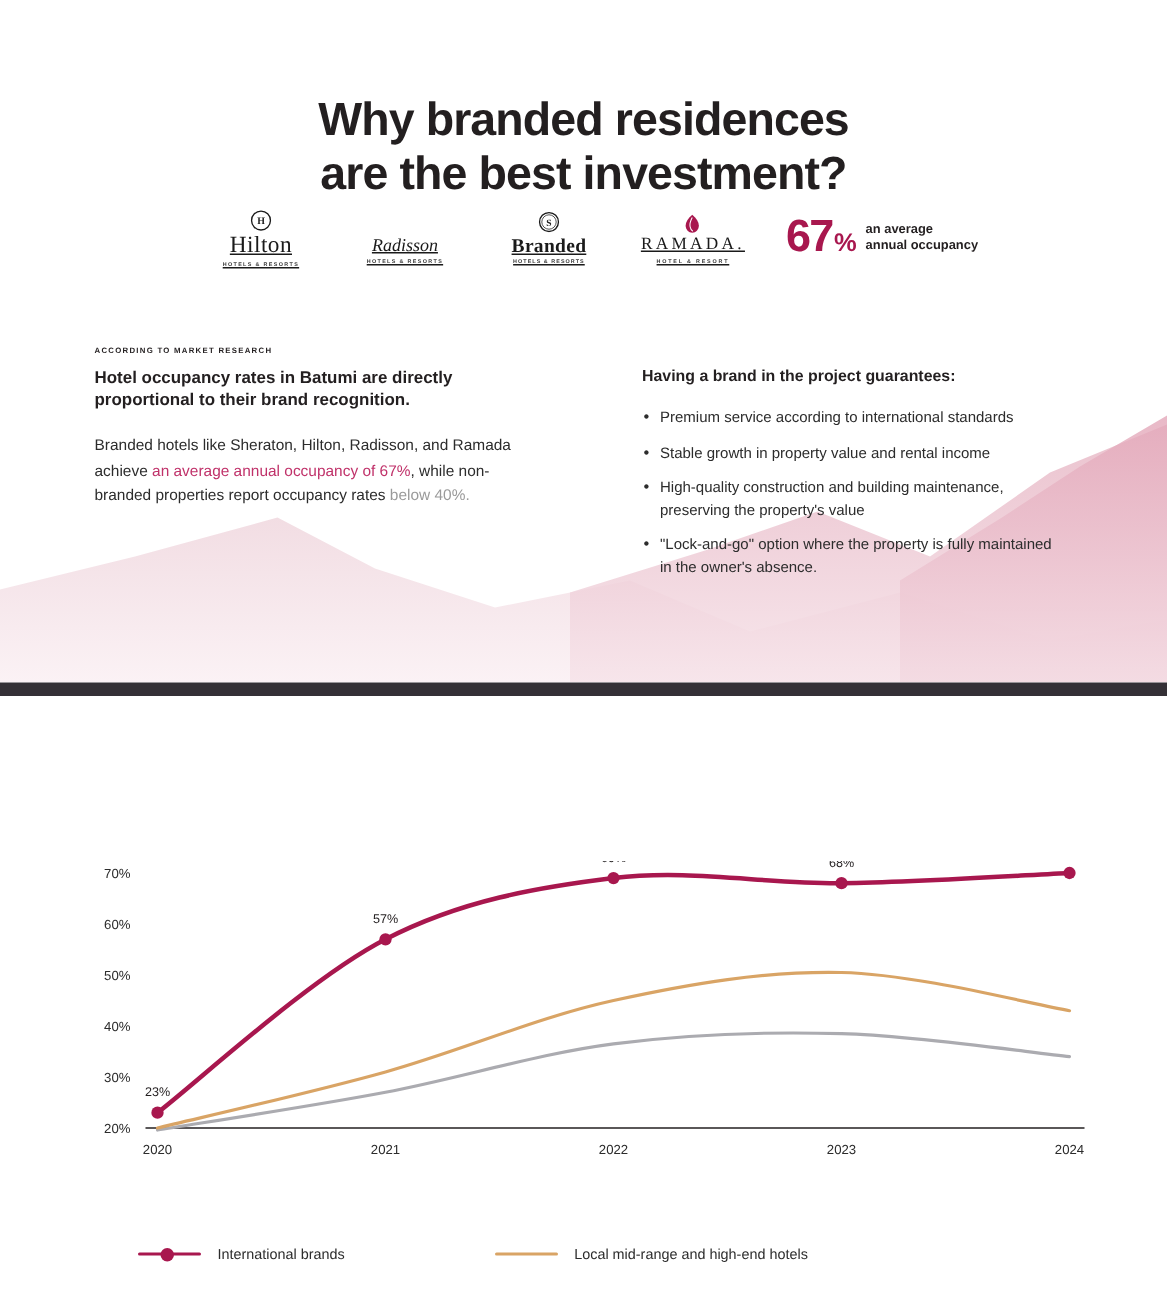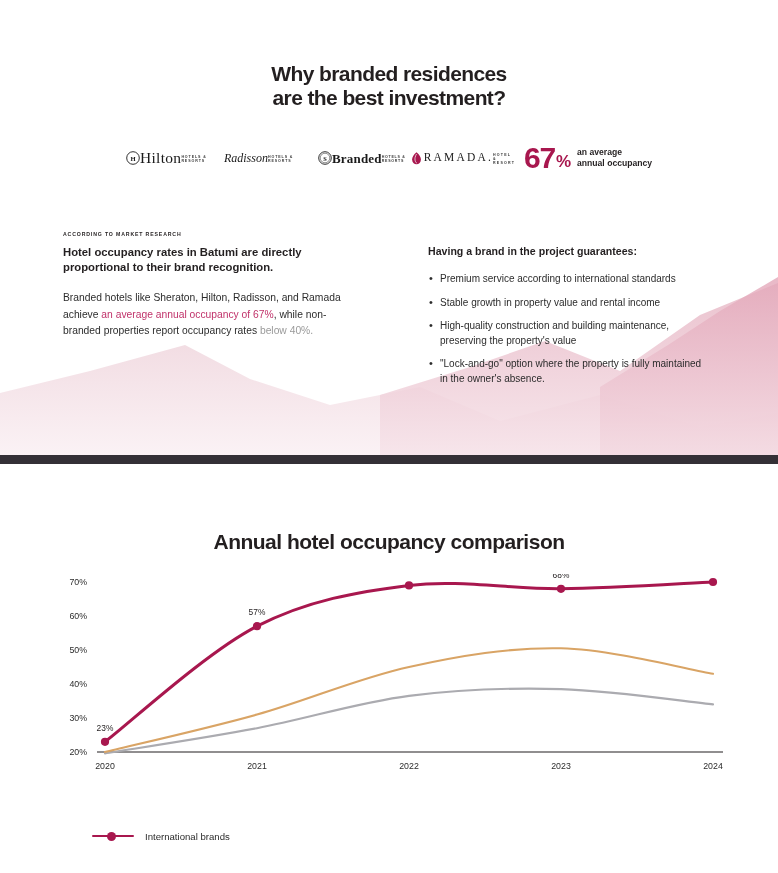--- a/index.html
+++ b/index.html
@@ -4,27 +4,27 @@
 <style>
   html,body{margin:0;padding:0;background:#fff;}
   body{width:778px;height:873px;position:relative;overflow:hidden;
        font-family:"Liberation Sans",sans-serif;color:#231f20;}
 
   
   #top-section{position:absolute;left:0;top:0;width:778px;height:455px;overflow:hidden;background:#fff;}
   #mountain-decoration{position:absolute;left:0;bottom:0;width:778px;height:180px;}
 
   #headline{position:absolute;left:0;top:62px;width:778px;text-align:center;}
-  #headline .l{display:block;font-size:21px;font-weight:700;letter-spacing:-0.6px;
+  #headline .l{display:block;font-size:31px;font-weight:700;letter-spacing:-0.6px;
      line-height:1.16;color:#231f20;}
 
   #logo-row{position:absolute;left:0;top:132px;width:778px;height:52px;
      display:flex;align-items:center;justify-content:center;gap:0px;}
-  .logo{width:96px;height:52px;display:flex;flex-direction:row;align-items:center;
-        justify-content:center;color:#1a1a1a;}
+  .logo{width:96px;height:52px;display:flex;flex-direction:column;align-items:center;
+        justify-content:center;color:#1a1a1a;text-decoration:underline;}
   .logo .mark{height:17px;display:flex;align-items:center;justify-content:center;}
   .logo .lname{font-family:"Liberation Serif",serif;font-size:14.5px;letter-spacing:0.4px;line-height:1;}
   .logo .lsub{font-size:3.6px;font-weight:700;letter-spacing:0.9px;margin-top:2.5px;color:#3a3a3a;}
   .logo.radisson .lname{font-family:"Liberation Serif",serif;font-style:italic;font-size:12px;letter-spacing:0px;}
   .logo.ramada .lname{font-family:"Liberation Serif",serif;font-size:11.5px;letter-spacing:2.2px;}
   .logo.ramada .lsub{letter-spacing:1.2px;font-size:3.6px;}
   .logo.sheraton .lname{font-weight:700;font-size:13px;letter-spacing:0.2px;}
   .logo.sheraton .lsub{letter-spacing:0.7px;}
   .logo.hilton .lname{font-weight:400;font-size:15.5px;letter-spacing:0.3px;}
 
@@ -166,21 +166,20 @@
       <li>"Lock-and-go" option where the property is fully maintained in the owner's absence.</li>
     </ul>
   </div>
 
 </div>
 
 <div id="divider-bar"></div>
 
 <div id="chart-section">
 
-  <div id="chart-title">Annual hotel occupancy comparison</div>
 
   <div id="plot-wrap">
     <svg id="plot-svg" width="778" height="230" viewBox="0 0 778 230">
         <text x="87" y="181" text-anchor="end" font-size="8.8" font-family="Liberation Sans, sans-serif" fill="#2c2c2c">20%</text>
         <text x="87" y="147" text-anchor="end" font-size="8.8" font-family="Liberation Sans, sans-serif" fill="#2c2c2c">30%</text>
         <text x="87" y="113" text-anchor="end" font-size="8.8" font-family="Liberation Sans, sans-serif" fill="#2c2c2c">40%</text>
         <text x="87" y="79" text-anchor="end" font-size="8.8" font-family="Liberation Sans, sans-serif" fill="#2c2c2c">50%</text>
         <text x="87" y="45" text-anchor="end" font-size="8.8" font-family="Liberation Sans, sans-serif" fill="#2c2c2c">60%</text>
         <text x="87" y="11" text-anchor="end" font-size="8.8" font-family="Liberation Sans, sans-serif" fill="#2c2c2c">70%</text>
         <line x1="97" y1="178" x2="723" y2="178" stroke="#231f20" stroke-width="1.1"></line>
@@ -207,16 +206,22 @@
 
   <div id="legend">
     <div class="legend-item">
       <span class="swatch">
         <i id="lg0line" style="background: rgb(168, 23, 78);"></i>
           <b id="lg0dot" style="background: rgb(168, 23, 78);"></b>
       </span>
       <span class="lbl">International brands</span>
     </div>
     <div id="legend-gap1"></div>
+    <div class="legend-item">
+      <span class="swatch">
+          <i id="lg1line" style="background: rgb(217, 164, 101);"></i>
+        </span>
+      <span class="lbl">Local mid-range and high-end hotels</span>
+    </div>
     <div id="legend-gap2"></div>
   </div>
 
 </div>
 
 </body></html>

